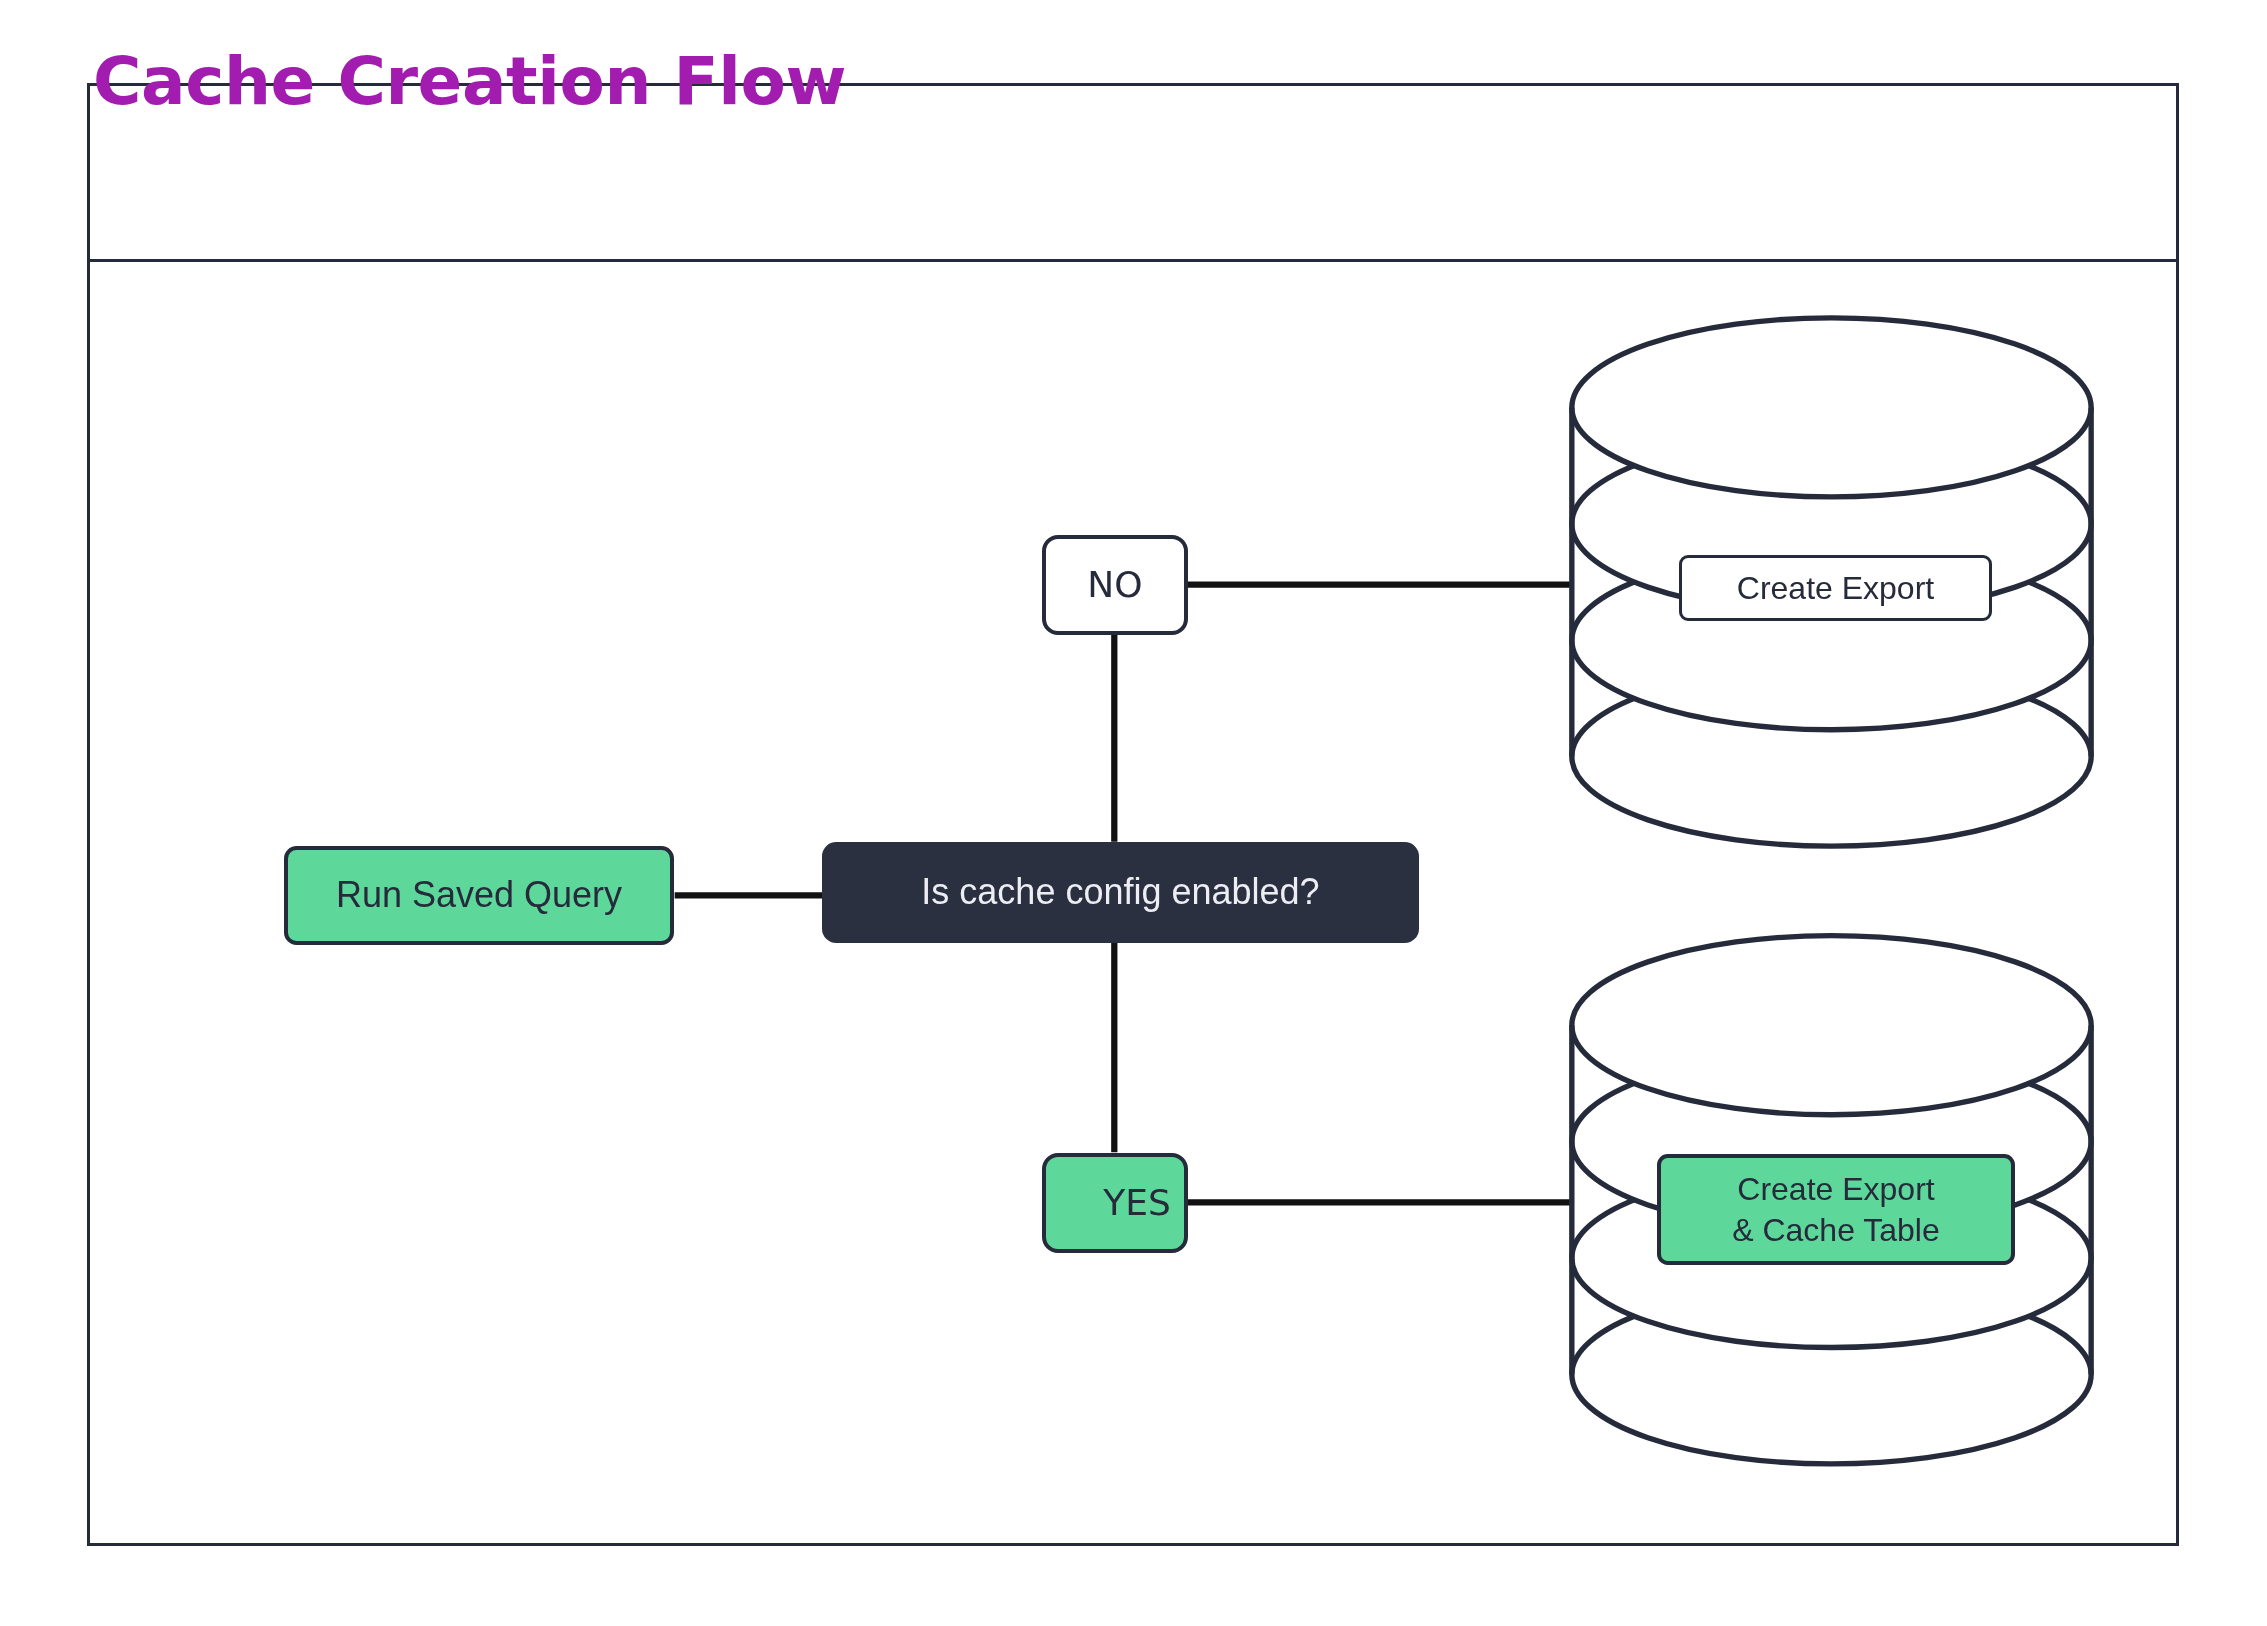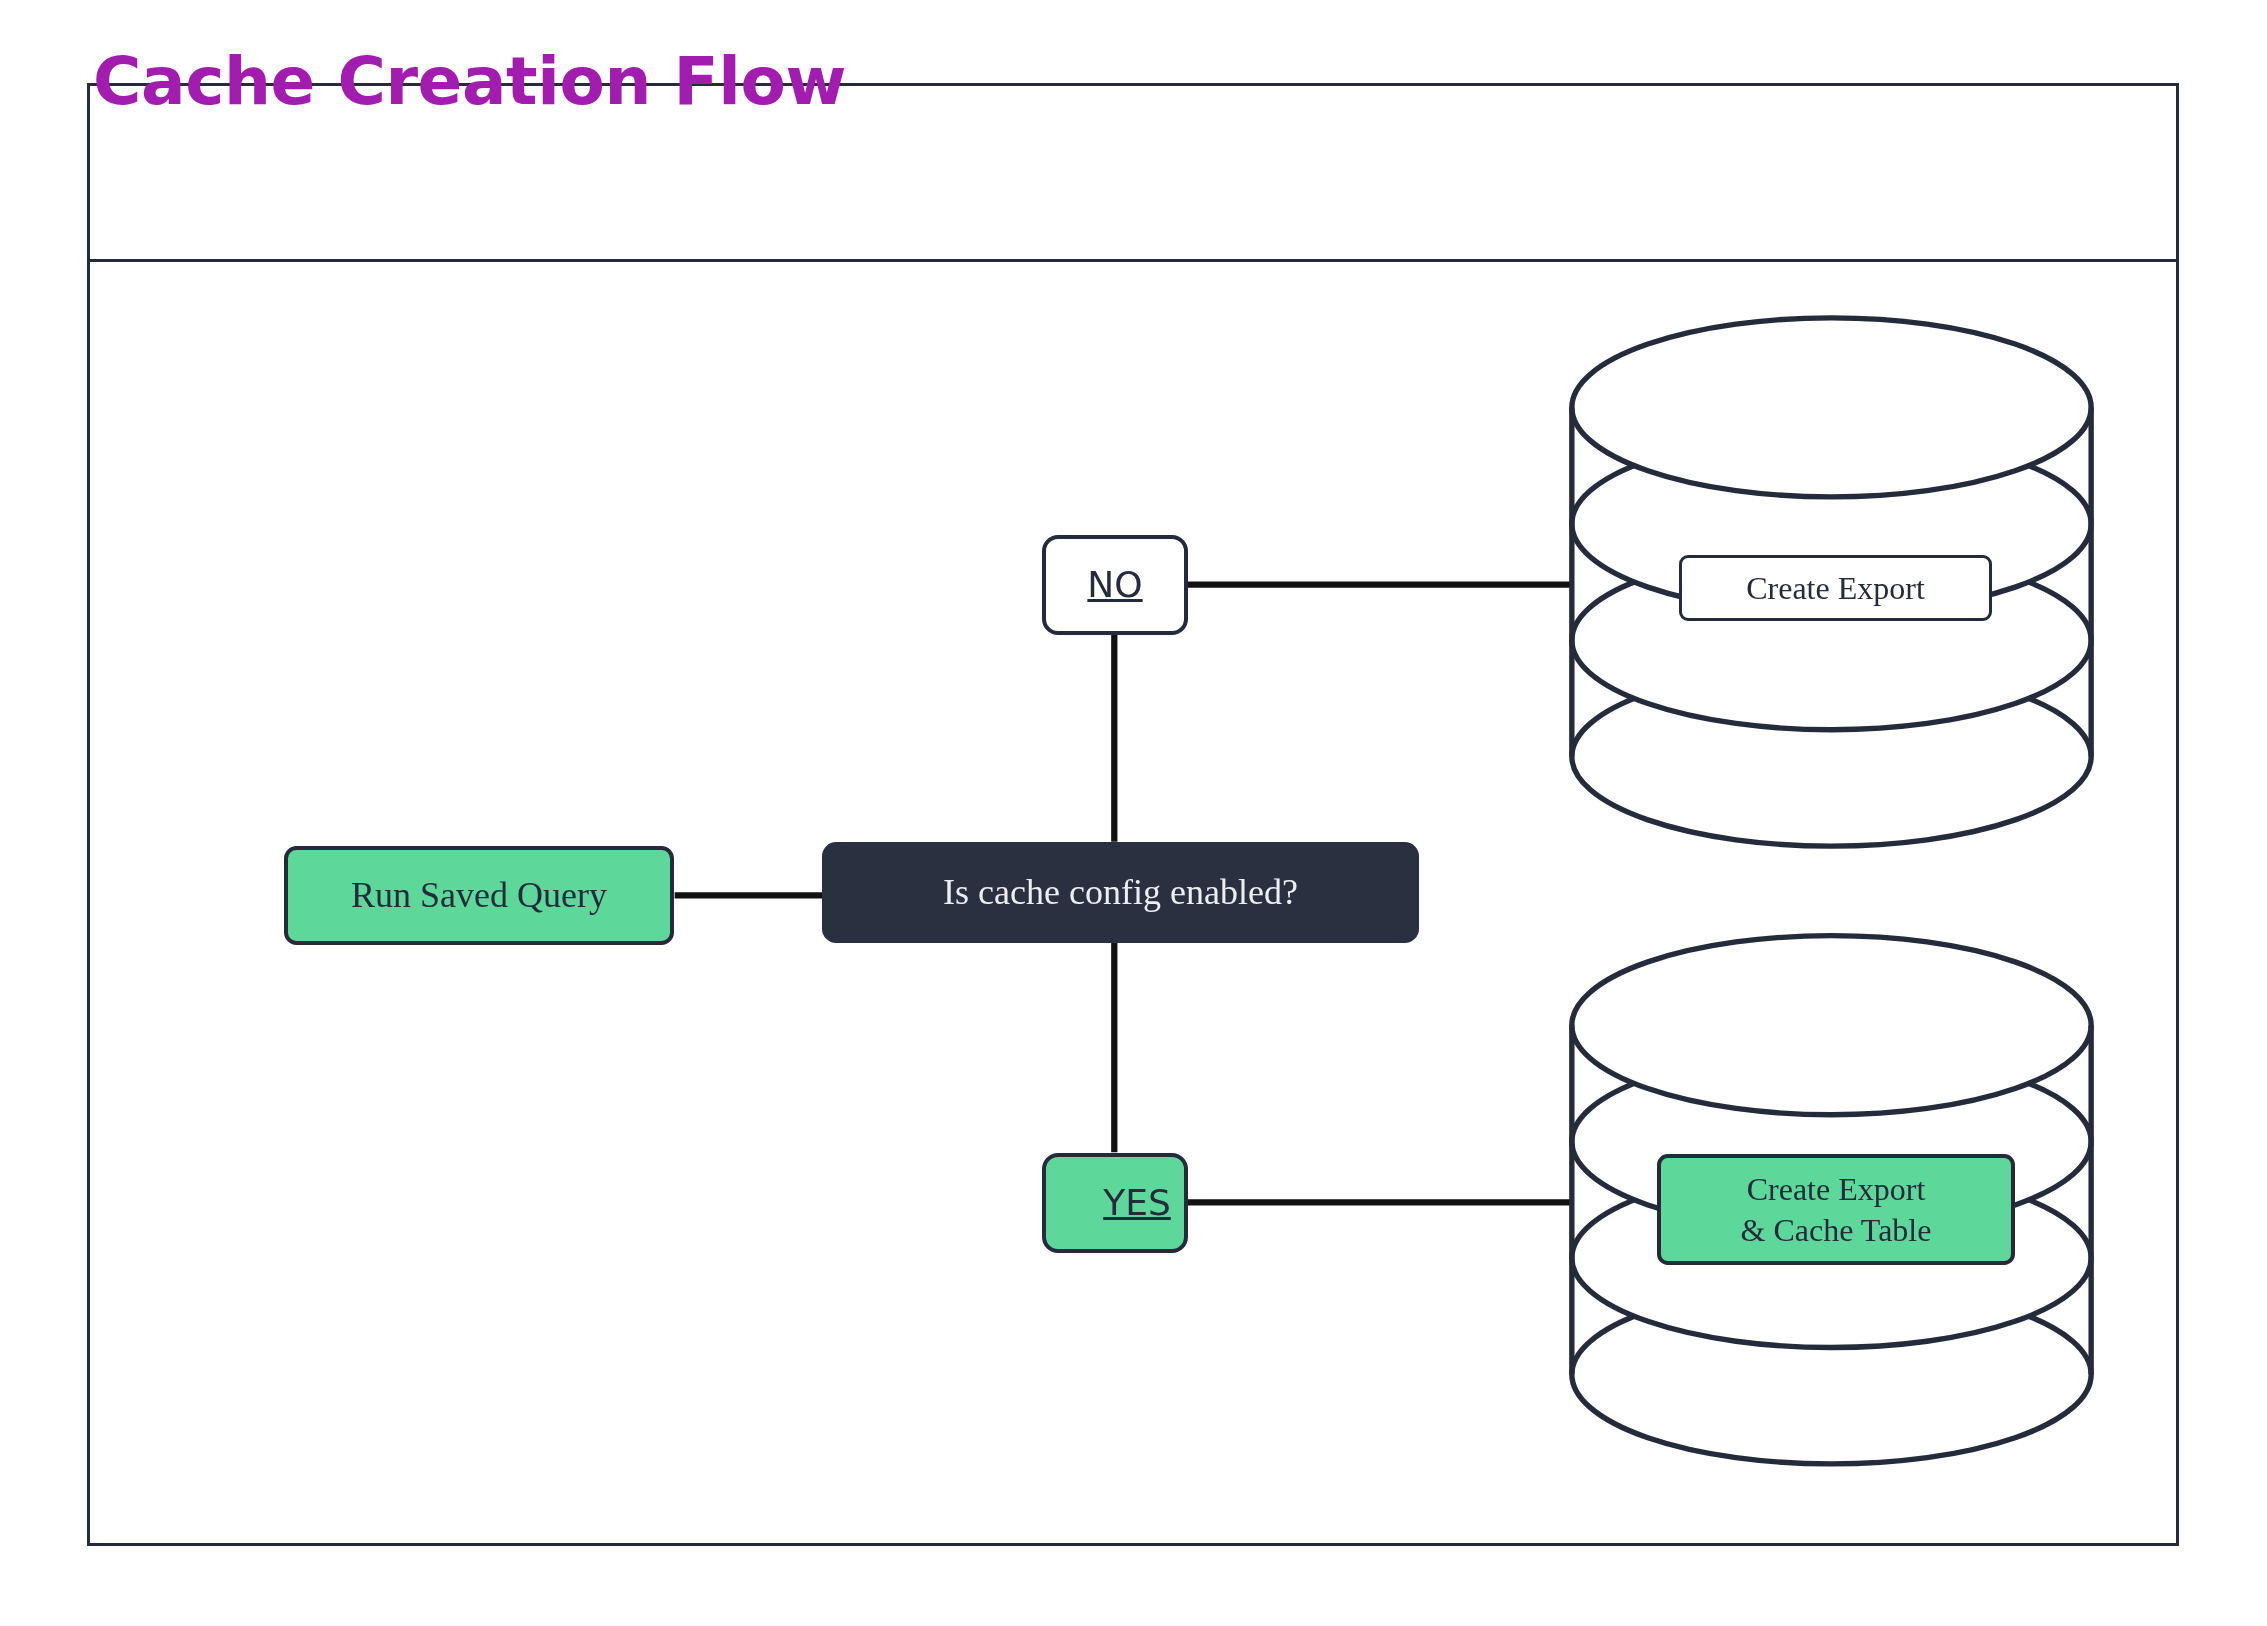--- a/index.html
+++ b/index.html
@@ -68,21 +68,21 @@
   
   .node {
     position: absolute;
     box-sizing: border-box;
     border: 4.5px solid #262b3b;
     border-radius: 12.5px;
     display: flex;
     align-items: center;
     justify-content: center;
     text-align: center;
-    font-family: Liberation Serif, serif;
+    font-family: Liberation Sans, sans-serif;
     font-size: 36px;
     line-height: 1.28;
     color: #262b3b;
     background: #ffffff;
     white-space: pre-line;
   }
 
   .node.green {
     background: #5ed79a;
   }
@@ -91,21 +91,20 @@
     background: #2b3041;
     border-color: #2b3041;
     color: #eceef3;
   }
 
   .node.label {
     font-family: "DejaVu Sans", sans-serif;
     font-size: 36px;
     font-weight: normal;
     border-radius: 16px;
-    text-decoration: underline;
   }
 
   
   #node-run-saved-query {
     left: 284px; top: 846px; width: 390px; height: 99px;
   }
   #node-decision {
     left: 822px; top: 842px; width: 597px; height: 101px;
     border-radius: 14.3px;
   }

